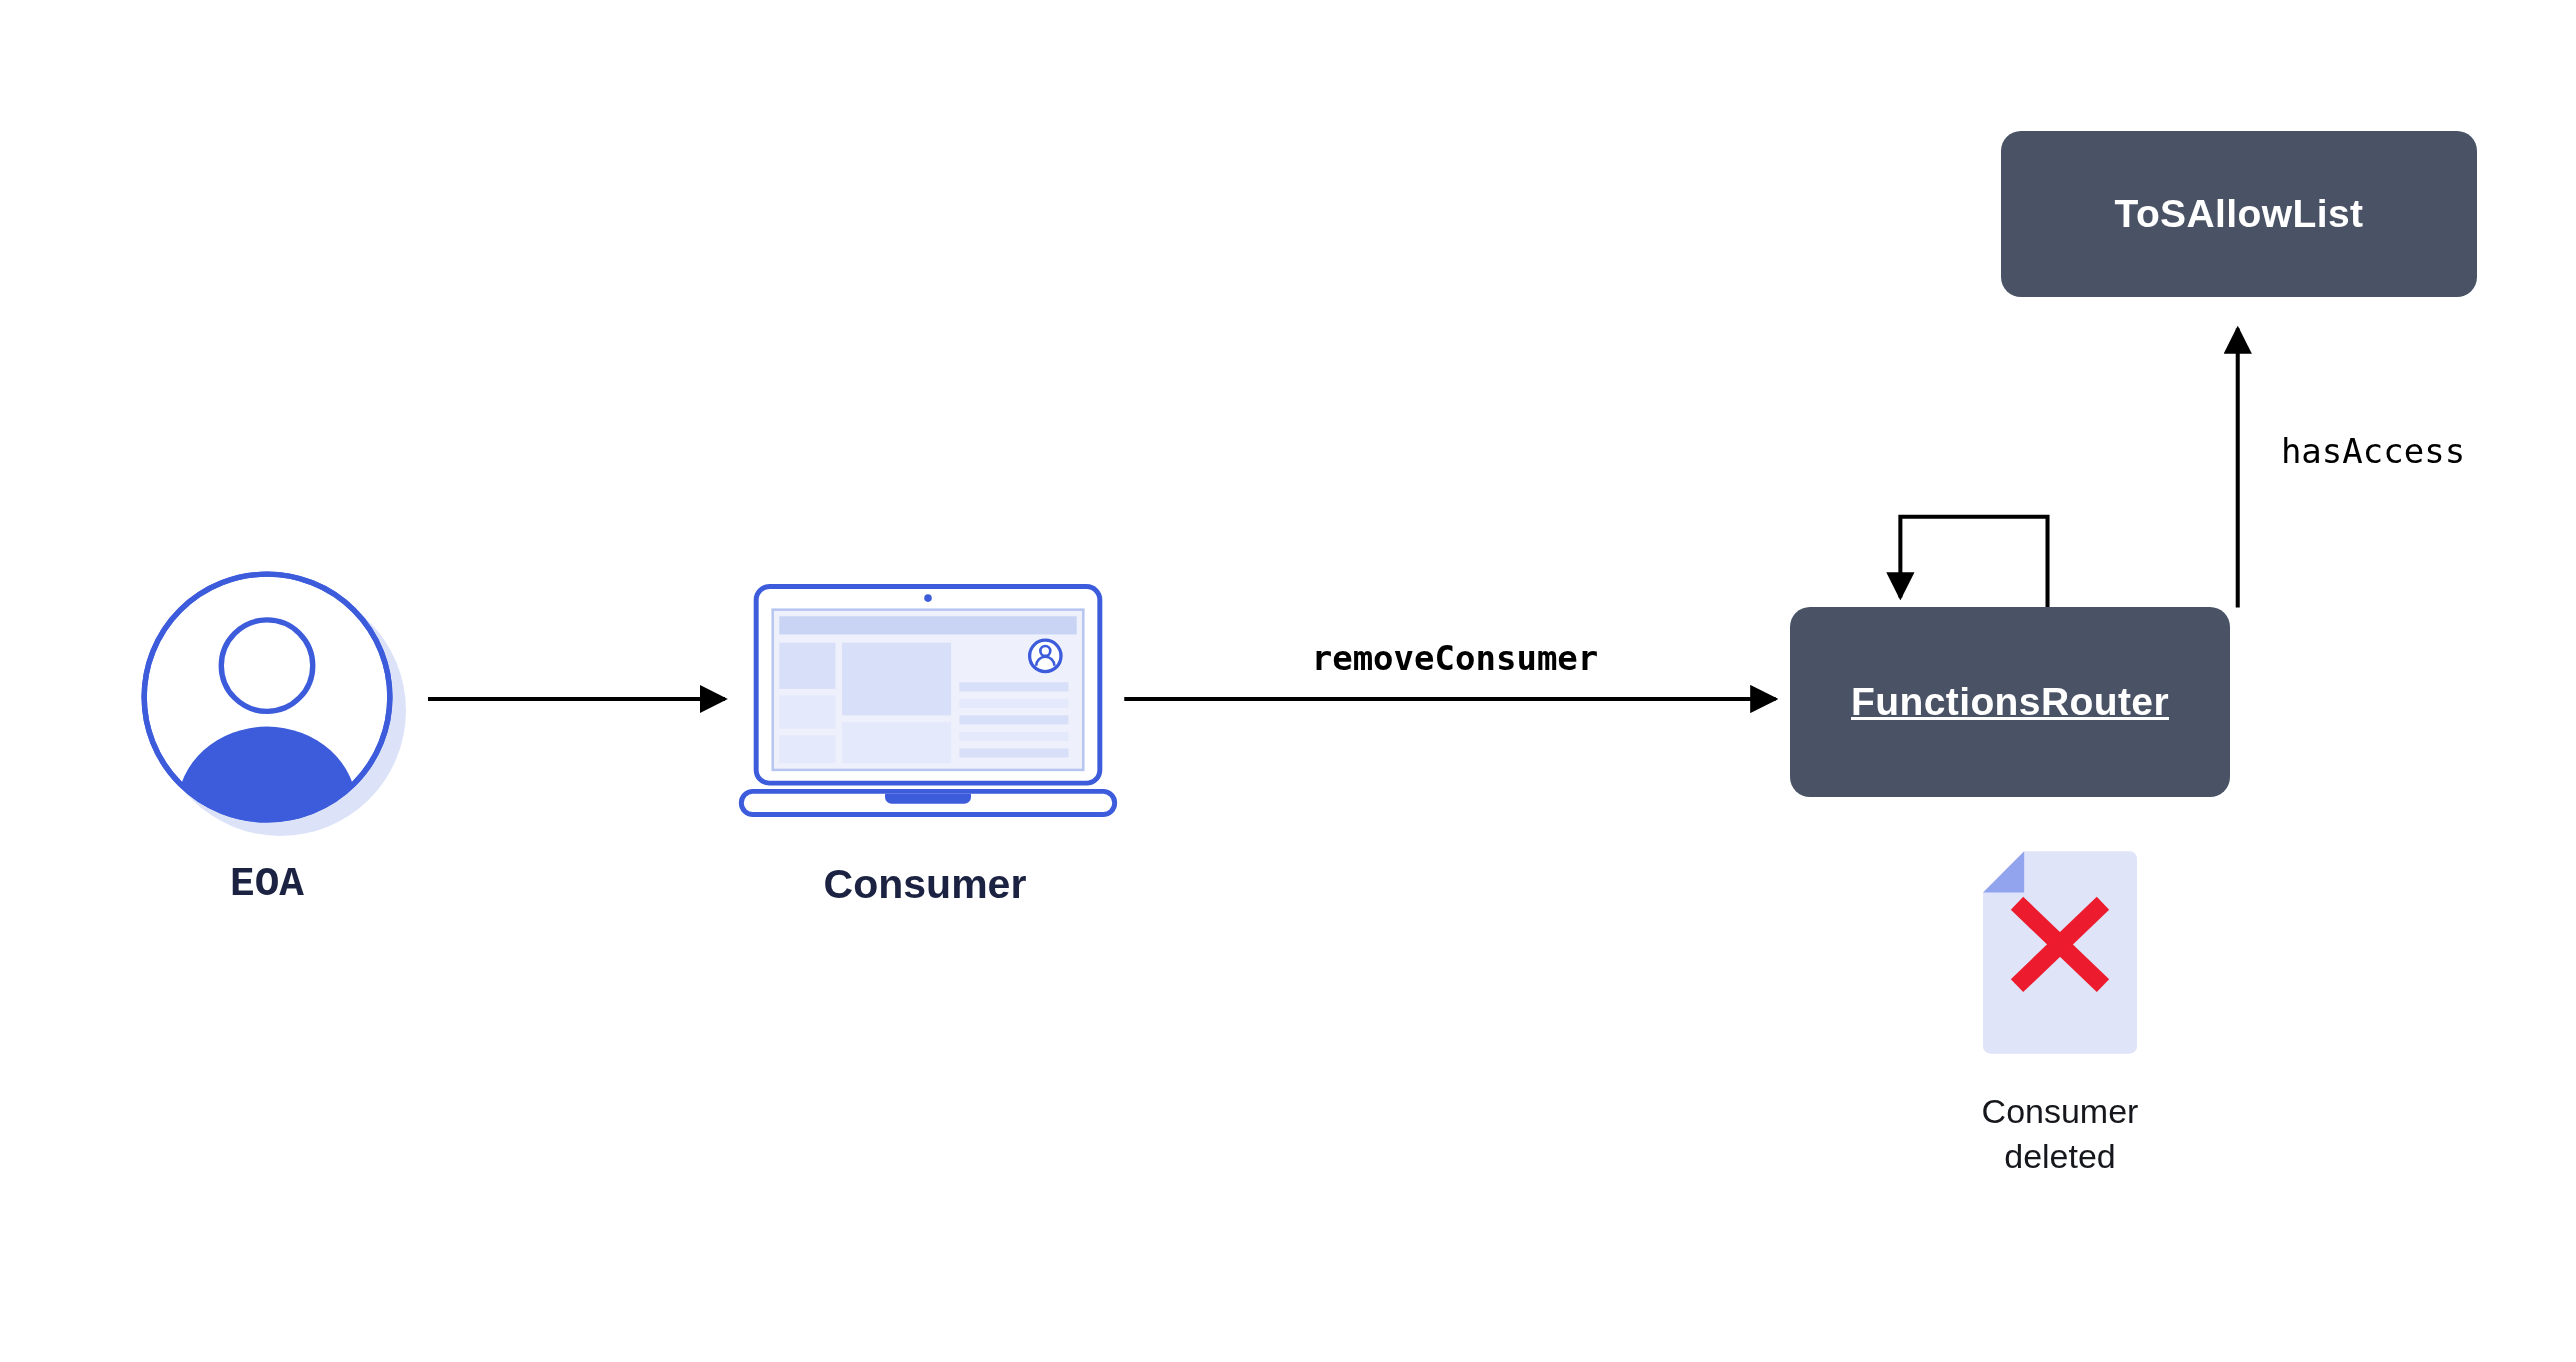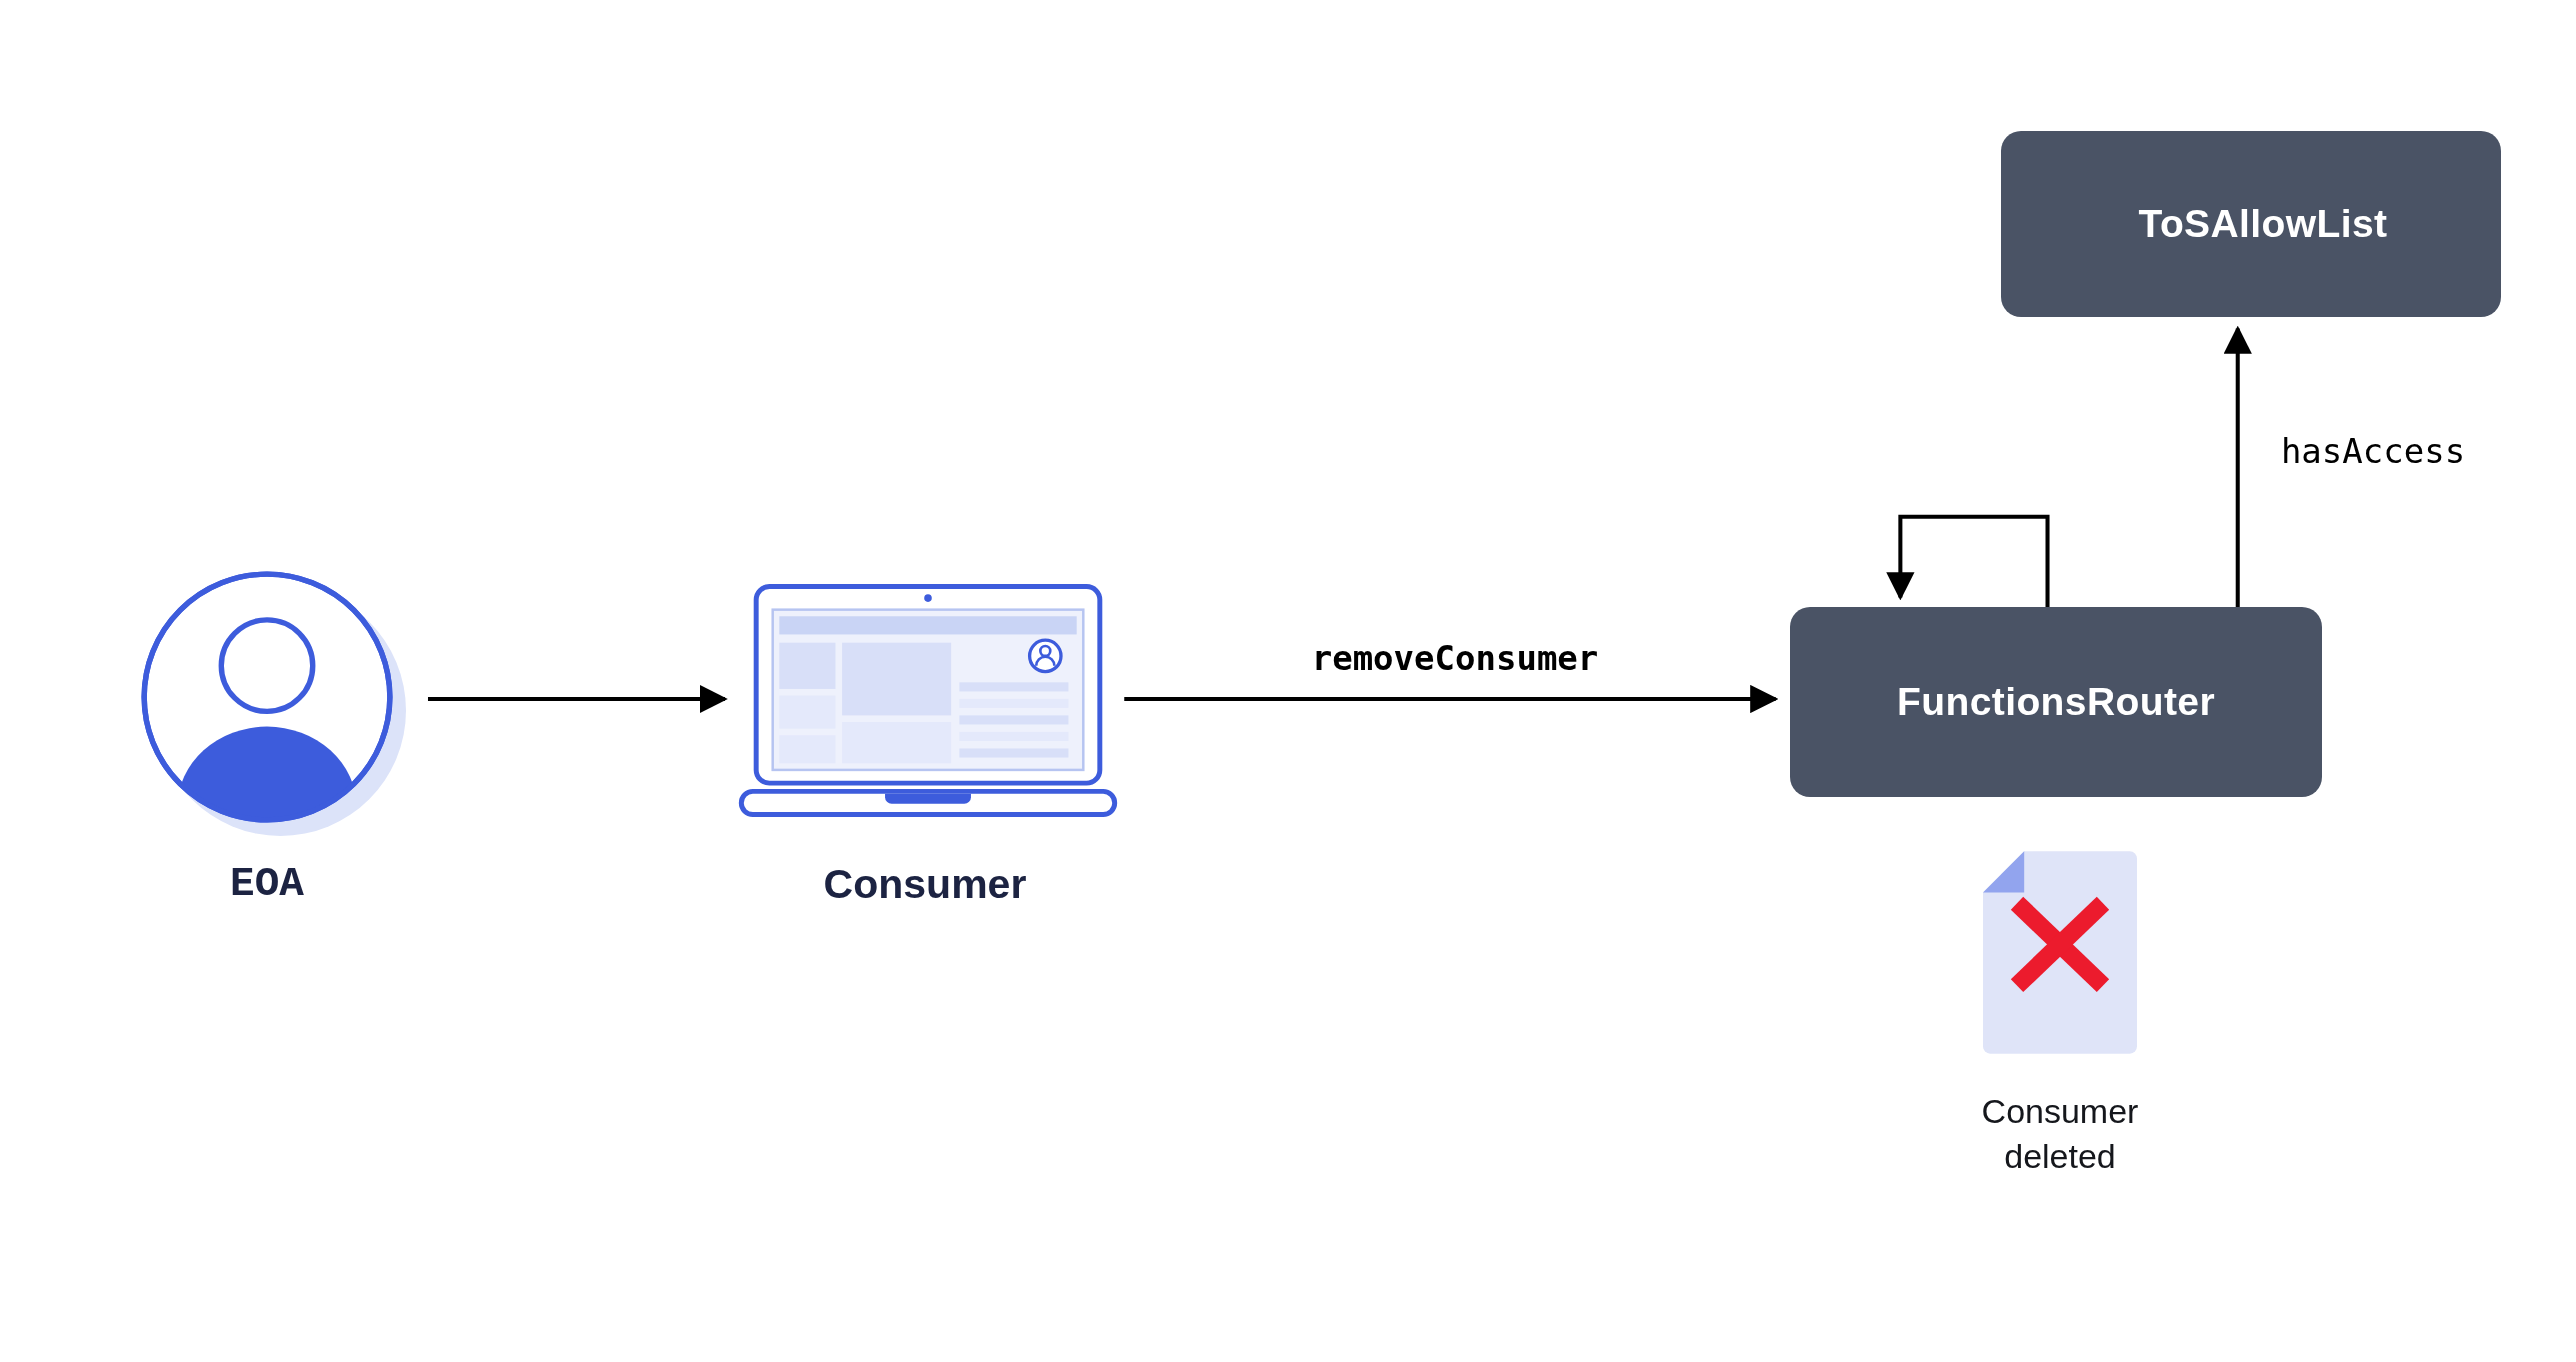--- a/index.html
+++ b/index.html
@@ -11,22 +11,22 @@
     position:relative; width:2576px; height:1363px; background:#ffffff;
     overflow:hidden; font-family:"Liberation Sans",sans-serif;
   }
   .arrows{position:absolute;left:0;top:0;width:2576px;height:1363px;pointer-events:none;}
 
   .node{
     position:absolute; display:flex; align-items:center; justify-content:center;
     background:var(--node-bg,#4A5365); color:var(--node-text,#fff);
     border-radius:20px; font-weight:700; font-size:39px; letter-spacing:0.4px;
   }
-  #tos-node{left:2001px; top:131px; width:476px; height:186px;padding-left:24px;}
-  #fr-node {left:1790px; top:607px; width:532px; height:190px;}
+  #tos-node{left:2001px; top:131px; width:476px; height:166px;}
+  #fr-node {left:1790px; top:607px; width:440px; height:190px;text-decoration:underline;}
 
   .entity-label{
     position:absolute; transform:translateX(-50%);
     font-weight:700; font-size:41px; color:var(--label-dark,#1C2342);
     white-space:nowrap;
   }
   #eoa-label{left:267px; top:861px;font-family:Liberation Mono, monospace;}
   #frontend-label{left:925px; top:861px;}
 
   .edge-label{

